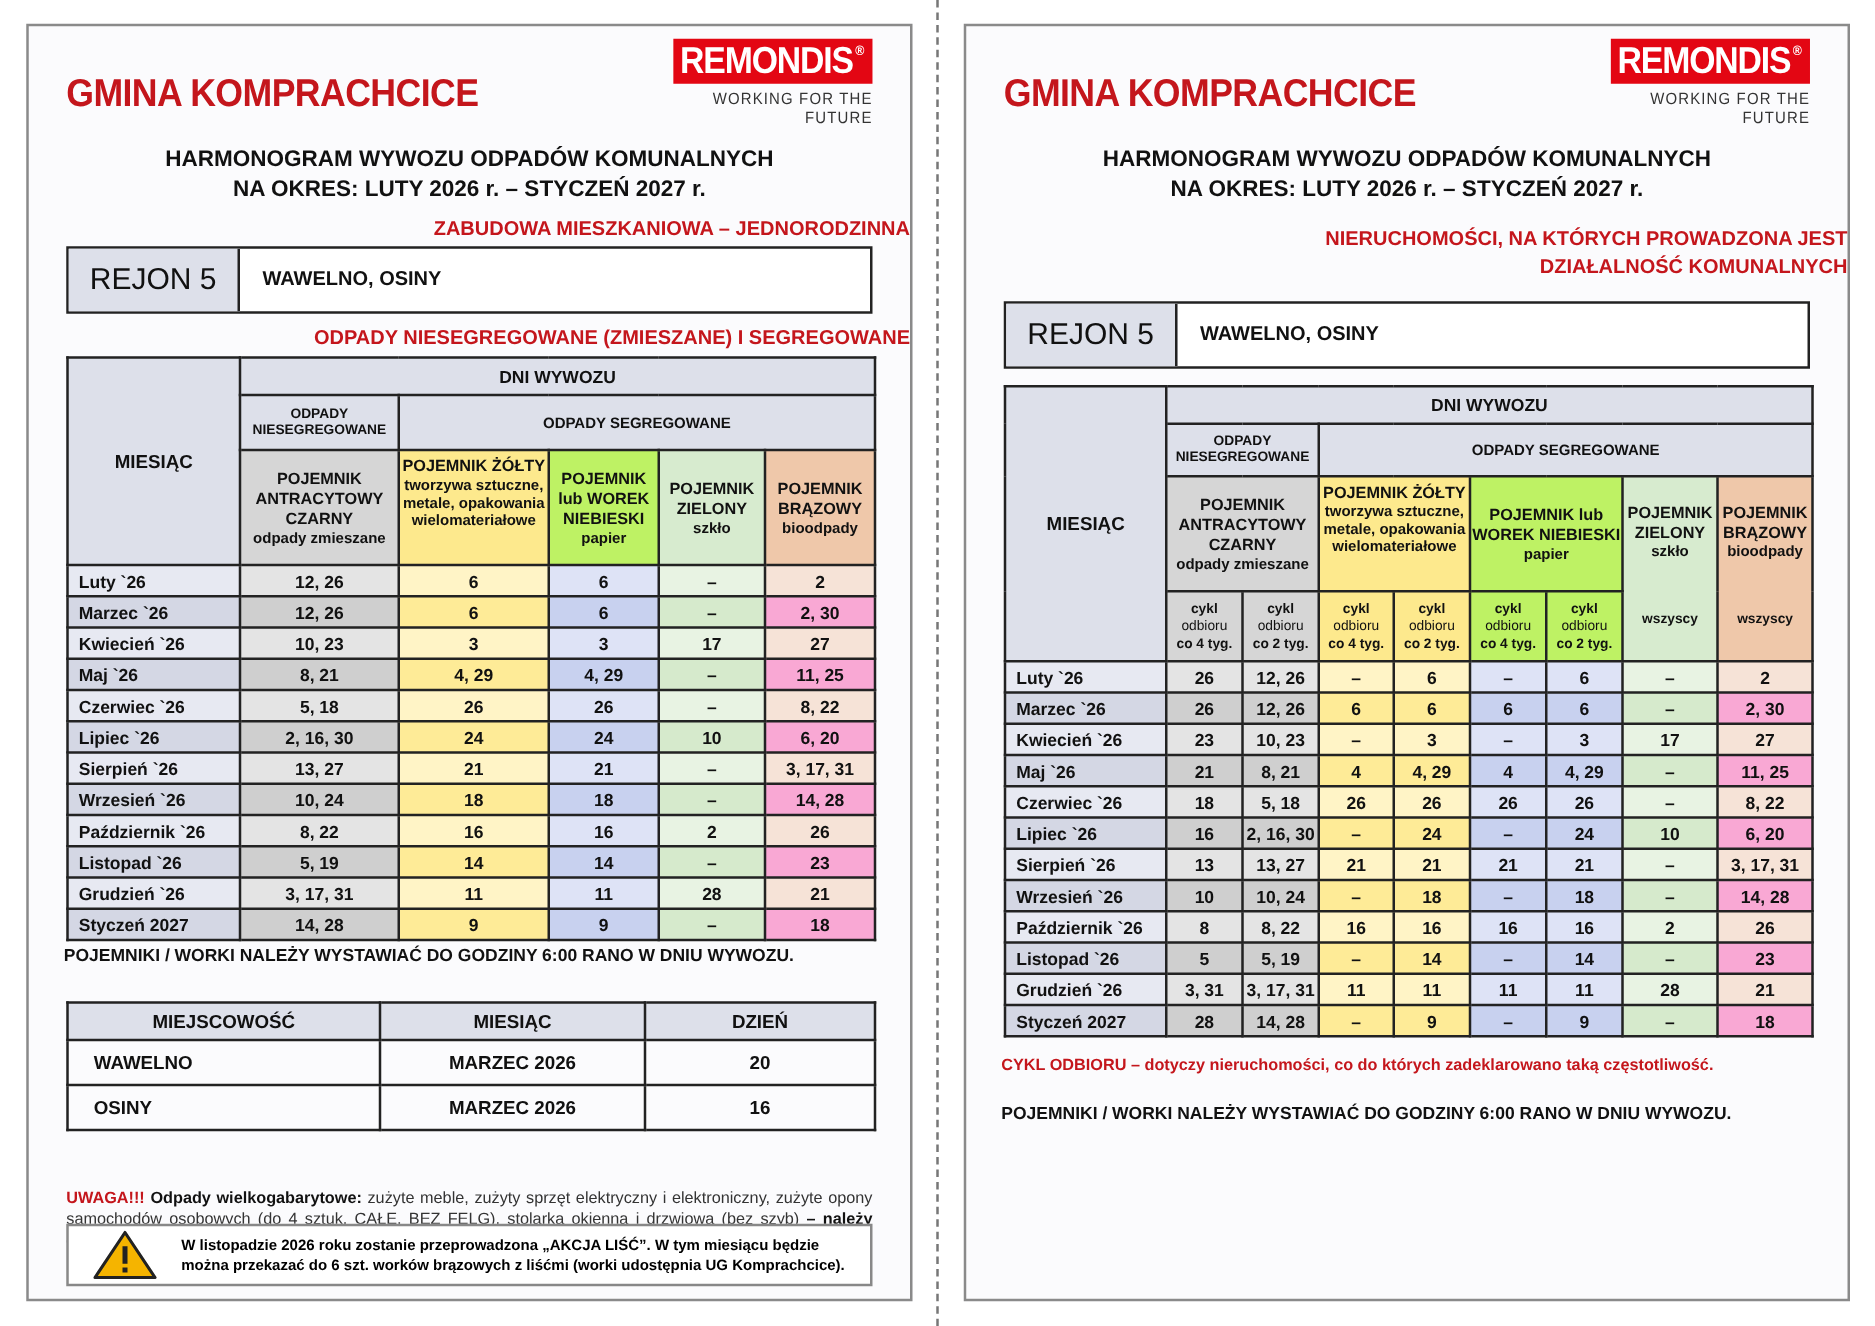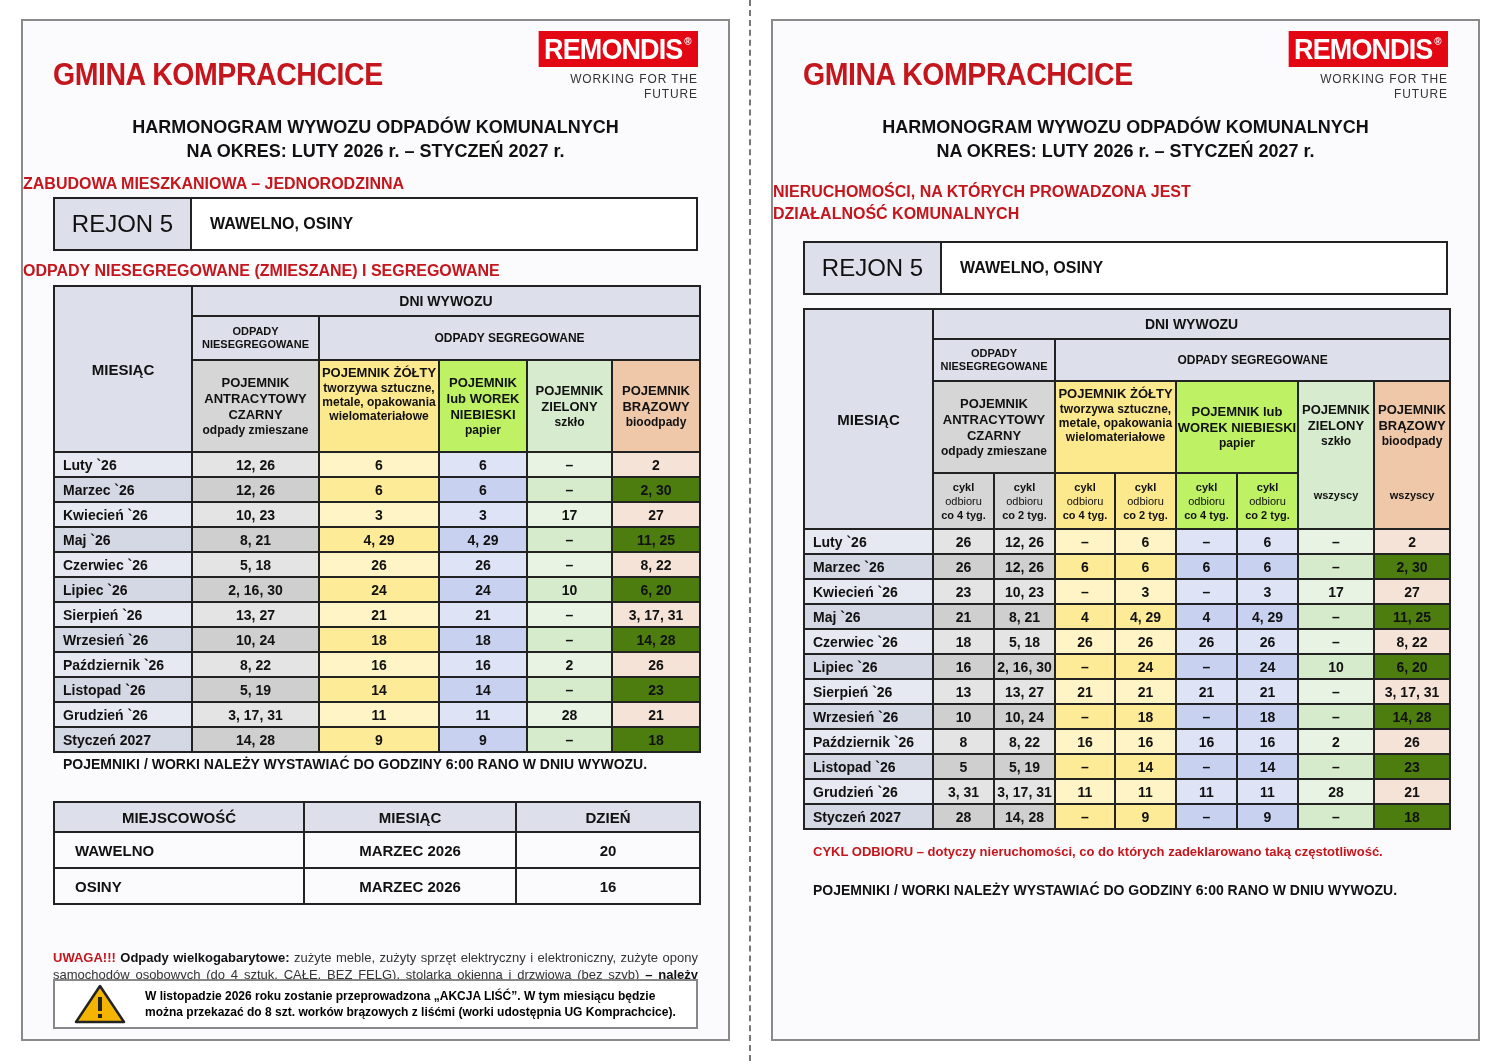--- a/index.html
+++ b/index.html
@@ -7,39 +7,39 @@
   .page{position:absolute;top:19px;background:#fbfbfd;border:2px solid #8a8a8a;box-sizing:border-box;}
   #page-left{left:21px;width:709px;height:1022px;}
   #page-right{left:771px;width:709px;height:1022px;}
   .divider{position:absolute;left:749px;top:0;height:1061px;border-left:2px dashed #777;}
   .title{position:absolute;left:30px;top:36px;font-size:31px;font-weight:bold;color:#c4161c;letter-spacing:-0.5px;transform:scaleX(0.92);transform-origin:left;}
   .logo{position:absolute;right:30px;top:10px;width:180px;text-align:right;}
   .logo-box{display:inline-block;background:#e30613;color:#fff;font-weight:bold;font-size:30px;padding:0 8px 0 6px;height:36px;line-height:36px;letter-spacing:-1px;transform:scaleX(0.9);transform-origin:right;}
   .logo-box sup{font-size:11px;vertical-align:top;position:relative;top:-8px;margin-left:2px;}
   .logo-sub{font-size:13px;color:#333;letter-spacing:1px;margin-top:4px;transform:scaleX(0.92);transform-origin:right;}
   .heading{position:absolute;left:0;right:0;text-align:center;font-weight:bold;font-size:18px;line-height:24px;color:#111;}
-  .sub-red{position:absolute;left:0;right:0;text-align:left;font-weight:bold;font-size:16px;line-height:22px;color:#c4161c;}
+  .sub-red{position:absolute;left:0;right:0;text-align:right;font-weight:bold;font-size:16px;line-height:22px;color:#c4161c;}
   .region{position:absolute;left:30px;right:30px;border:2px solid #222;display:flex;background:#fff;}
   .region-label{width:135px;background:#dde0ea;border-right:2px solid #222;font-size:24px;display:flex;align-items:center;justify-content:center;}
   .region-places{flex:1;display:flex;align-items:center;padding-left:18px;font-size:16px;font-weight:bold;}
   table{border-collapse:collapse;position:absolute;left:30px;table-layout:fixed;}
   td,th{border:2px solid #222;padding:0;text-align:center;vertical-align:middle;}
   .hdr{background:#dde0ea;font-weight:bold;}
   .hgray{background:#d6d6d6;} .hyel{background:#fde98d;margin-top:23px;} .hblue{background:#bef264;} .hgreen{background:#d7ebcf;} .hbrown{background:#efc8aa;}
   .hcell-title{font-weight:bold;font-size:13px;line-height:16px;}
   .hcell-sub{font-size:12px;line-height:14px;}
   .data td{font-weight:bold;font-size:14px;height:23px;}
   .data td.m{text-align:left;padding-left:8px;}
   tr.odd td.m{background:#e7e9f2;} tr.even td.m{background:#d4d7e4;}
   tr.odd td.g{background:#e4e4e4;} tr.even td.g{background:#cfcfcf;}
   tr.odd td.y{background:#fff4c6;} tr.even td.y{background:#feeb97;}
   tr.odd td.b{background:#dee3f6;} tr.even td.b{background:#c8d1ef;}
   tr.odd td.gr{background:#e8f3e3;} tr.even td.gr{background:#d6eacc;}
-  tr.odd td.br{background:#f6e3d7;} tr.even td.br{background:#4d7c0f;margin-left:37px;}
-  .note{position:absolute;left:40px;right:30px;font-weight:bold;font-size:14px;}
+  tr.odd td.br{background:#f6e3d7;} tr.even td.br{background:#f9a8d4;margin-left:37px;}
+  .note{position:absolute;left:28px;right:30px;font-weight:bold;font-size:14px;}
   .bulky td{font-size:15px;font-weight:bold;height:34px;}
   .bulky th{background:#dde0ea;font-size:15px;font-weight:bold;height:28px;}
   .uwaga{position:absolute;left:30px;right:30px;top:928px;font-size:13px;line-height:17px;text-align:justify;color:#333;}
   .uwaga .red{color:#c4161c;font-weight:bold;}
   .uwaga b{color:#111;}
   .alert{position:absolute;left:30px;right:30px;top:958px;height:46px;border:2px solid #888;display:flex;align-items:center;background:#fff;}
   .alert .ico{width:90px;display:flex;justify-content:center;}
   .alert .txt{flex:1;color:#000000;font-weight:bold;font-size:12px;line-height:16px;}
 </style>
 </head>
@@ -242,21 +242,21 @@
   <div class="alert">
     <div class="ico">
       <svg width="52" height="40" viewBox="0 0 52 40">
           <polygon points="26,2 50,38 2,38" fill="#f5b400" stroke="#222" stroke-width="2.5" stroke-linejoin="round"></polygon>
           <rect x="24" y="13" width="4" height="14" fill="#222"></rect>
           <rect x="24" y="30" width="4" height="4" fill="#222"></rect>
         </svg>
     </div>
     <div class="txt">
       <div>W listopadzie 2026 roku zostanie przeprowadzona „AKCJA LIŚĆ”. W tym miesiącu będzie</div>
-      <div>można przekazać do 8 szt. worków brązowych z liśćmi (worki udostępnia UG Komprachcice).</div>
+      <div>można przekazać do 6 szt. worków brązowych z liśćmi (worki udostępnia UG Komprachcice).</div>
     </div>
   </div>
 </div>
 
 <div class="page" id="page-right">
   <div class="title">GMINA KOMPRACHCICE</div>
   <div class="logo">
     <div class="logo-box"><span>REMONDIS</span><sup>®</sup></div>
     <div class="logo-sub">WORKING FOR THE FUTURE</div>
   </div>

